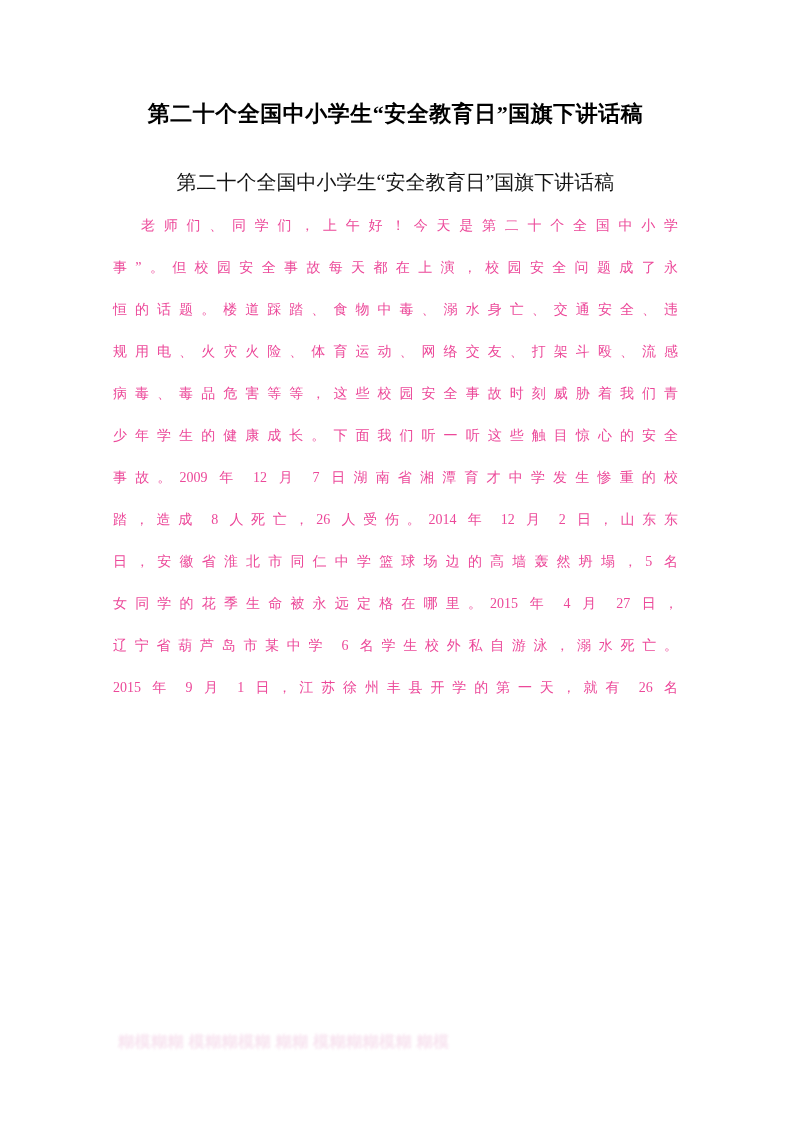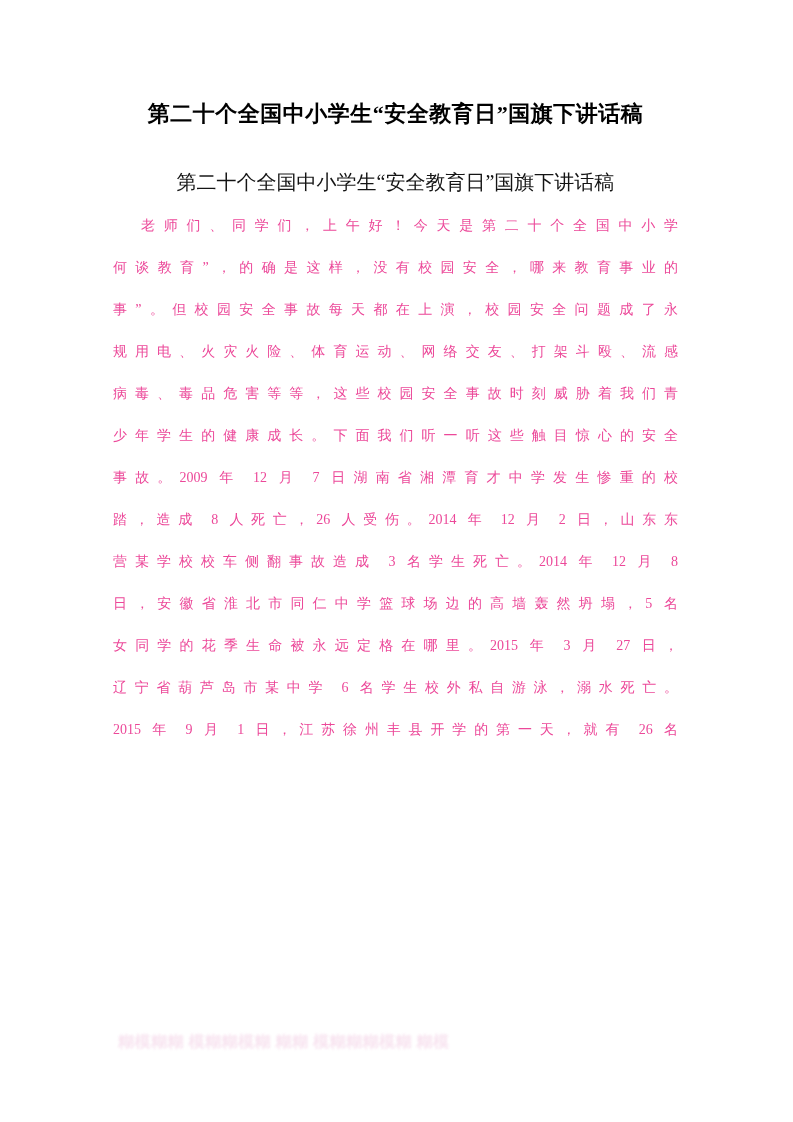--- a/index.html
+++ b/index.html
@@ -58,28 +58,27 @@
 </head>
 <body>
 
 <div class="page">
   <h1 class="title">第二十个全国中小学生“安全教育日”国旗下讲话稿</h1>
 
   <div class="subtitle">第二十个全国中小学生“安全教育日”国旗下讲话稿</div>
 
   <div class="doc-body" id="body-lines">
       <div class="line">老师们、同学们，上午好！今天是第二十个全国中小学</div>
-      <div class="line">何谈教育”，的确是这样，没有校园安全，哪来教育事业的</div>
       <div class="line">事”。但校园安全事故每天都在上演，校园安全问题成了永</div>
+      <div class="line">恒的话题。楼道踩踏、食物中毒、溺水身亡、交通安全、违</div>
       <div class="line">规用电、火灾火险、体育运动、网络交友、打架斗殴、流感</div>
       <div class="line">病毒、毒品危害等等，这些校园安全事故时刻威胁着我们青</div>
       <div class="line">少年学生的健康成长。下面我们听一听这些触目惊心的安全</div>
       <div class="line">事故。2009 年 12 月 7 日湖南省湘潭育才中学发生惨重的校</div>
       <div class="line">踏，造成 8 人死亡，26 人受伤。2014 年 12 月 2 日，山东东</div>
-      <div class="line">营某学校校车侧翻事故造成 3 名学生死亡。2014 年 12 月 8</div>
       <div class="line">日，安徽省淮北市同仁中学篮球场边的高墙轰然坍塌，5 名</div>
-      <div class="line">女同学的花季生命被永远定格在哪里。2015 年 3 月 27 日，</div>
+      <div class="line">女同学的花季生命被永远定格在哪里。2015 年 4 月 27 日，</div>
       <div class="line">辽宁省葫芦岛市某中学 6 名学生校外私自游泳，溺水死亡。</div>
       <div class="line">2015 年 9 月 1 日，江苏徐州丰县开学的第一天，就有 26 名</div>
     </div>
 
   <div class="watermark" style="color: rgb(247, 224, 238);">糊模糊糊 模糊糊模糊 糊糊 模糊糊糊模糊 糊模</div>
 </div>
 
 </body></html>

